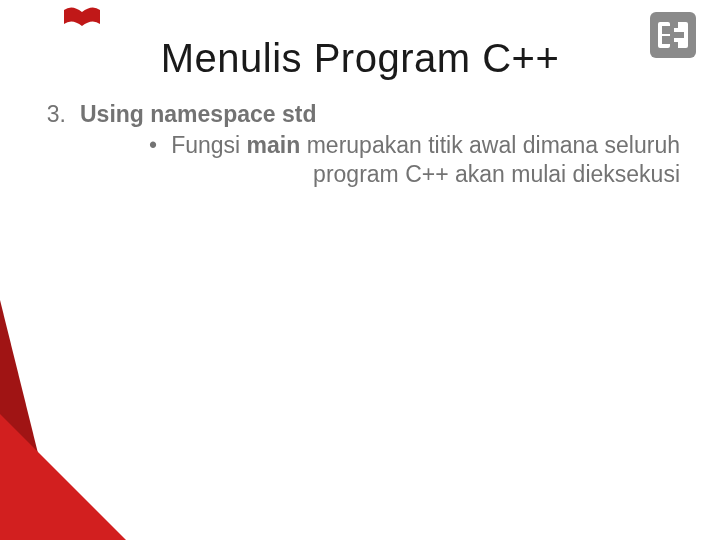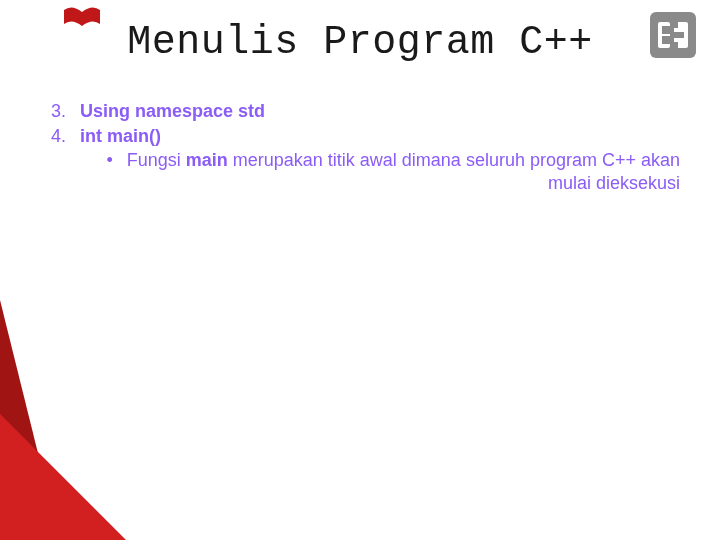--- a/index.html
+++ b/index.html
@@ -1,19 +1,19 @@
 <!DOCTYPE html>
 <html><head>
 <meta charset="utf-8">
 <style>
   * { margin: 0; padding: 0; box-sizing: border-box; }
   html, body { width: 720px; height: 540px; font-family: Arial, Helvetica, sans-serif; overflow: hidden; background: #fff; }
   .slide { position: relative; width: 720px; height: 540px; background: #ffffff; }
-  .title { font-family: Liberation Mono, monospace; font-size: 40px; font-weight: 400; color: #1a1a1a; text-align: center; padding-top: 20px; letter-spacing: 0.5px; }
-  .content { position: absolute; top: 100px; left: 40px; right: 40px; font-size: 18px; color: #8b5cf6; line-height: 1.25; }
+  .title { font-family: Liberation Sans, sans-serif; font-size: 40px; font-weight: 400; color: #1a1a1a; text-align: center; padding-top: 36px; letter-spacing: 0.5px; }
+  .content { position: absolute; top: 100px; left: 40px; right: 40px; font-size: 23px; color: #737373; line-height: 1.25; }
   .numlist { list-style: none; }
   .numlist > li { margin-bottom: 2px; padding-left: 40px; text-indent: -40px; }
   .numlist .num { display: inline-block; width: 26px; text-align: right; margin-right: 14px; }
   .bullist { list-style: none; margin-left: 54px; text-align: right; }
   .bullist > li { padding-left: 28px; text-indent: -28px; margin-bottom: 2px; }
   .bullist .bullet { display: inline-block; width: 14px; margin-right: 14px; }
   .bold { font-weight: 700; }
   .logo-top { position: absolute; top: 6px; left: 62px; }
   .logo-right { position: absolute; top: 12px; right: 24px; }
   .tri-wrap { position: absolute; left: -2px; bottom: -2px; width: 130px; height: 250px; pointer-events: none; }
@@ -42,23 +42,20 @@
     </svg>
   </div>
 
   <h1 class="title">Menulis Program C++</h1>
 
   <div class="content">
     <ol class="numlist">
       <li>
         <span class="num">3.</span><span class="bold">Using namespace std</span>
       </li>
-      <li>
-        <span class="num">4.</span><span class="bold">int main()</span>
-      </li>
     </ol>
     <ul class="bullist">
       <li>
         <span class="bullet">•</span><span>Fungsi  </span><span class="bold">main</span><span>  merupakan titik awal dimana seluruh  program  C++  akan  mulai dieksekusi</span>
       </li>
     </ul>
   </div>
 
   <div class="tri-wrap">
     <svg width="130" height="250" viewBox="0 0 130 250">

